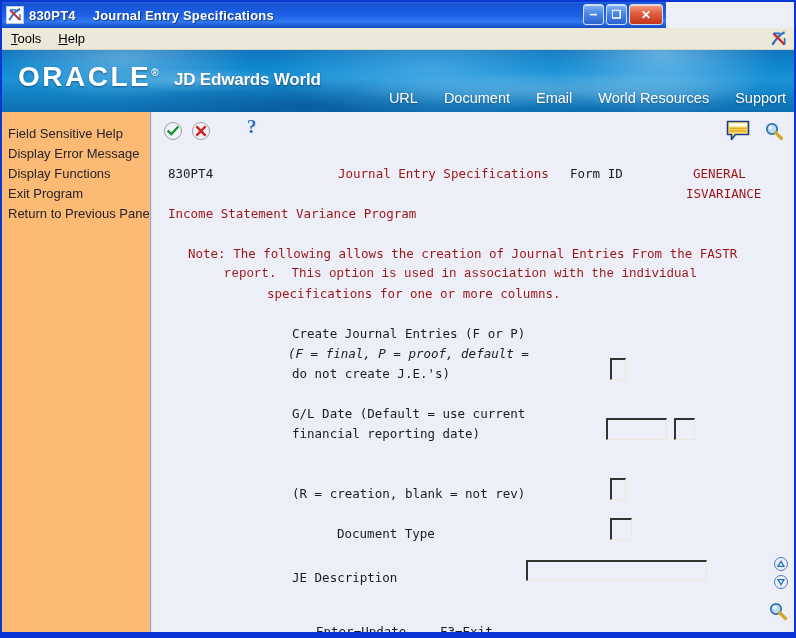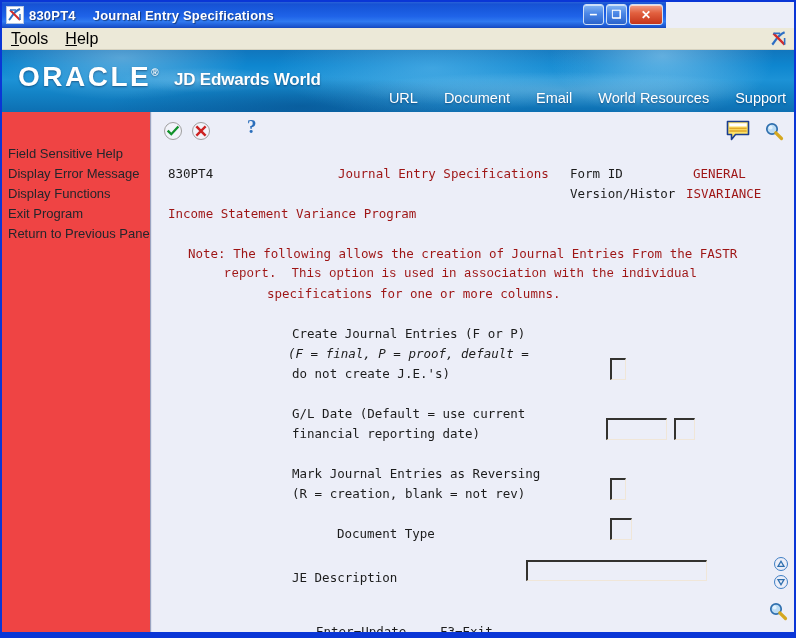--- a/index.html
+++ b/index.html
@@ -92,21 +92,21 @@
     left: 0; top: 26px;
     width: 792px;
     height: 22px;
     background: #ece9d8;
     border-bottom: 1px solid #d6d2c0;
     box-sizing: border-box;
     display: flex;
     align-items: center;
   }
   .menu-item {
-    font-size: 16px;
+    font-size: 13px;
     color: #000000;
     padding: 1px 8px 1px 7px;
     margin-left: 2px;
     white-space: nowrap;
   }
   .menu-item u { text-decoration: underline; }
   .menubar-icon {
     position: absolute;
     right: 6px; top: 2px;
     width: 18px; height: 18px;
@@ -179,24 +179,24 @@
     left: 0; top: 110px;
     width: 792px;
     height: 524px;
     background: #dde1ef;
   }
   .sidebar {
     position: absolute;
     left: 0; top: 0;
     width: 149px;
     height: 524px;
-    background: #ef4444;
+    background: #fdba74;
     border-right: 1px solid #9aa3c0;
     box-sizing: border-box;
-    padding-top: 32px;
+    padding-top: 12px;
   }
   .side-item {
     font-size: 13px;
     color: #25252b;
     padding: 1px 0 1px 6px;
     white-space: nowrap;
     overflow: hidden;
     line-height: 18px;
   }
   .mainpane {
@@ -386,39 +386,37 @@
           </svg>
         </span>
       </div>
 
       <div class="screen">
 
         <div class="t dark" style="left:16px; top:18px;">830PT4</div>
         <div class="t red" style="left:186px; top:18px;">Journal Entry Specifications</div>
         <div class="t dark" style="left:418px; top:18px;">Form ID</div>
         <div class="t red" style="left:534px; top:18px;margin-left:7px;">GENERAL</div>
-        <div class="t dark" style="left:418px; top:38px;">Version/Histor</div>
         <div class="t red" style="left:534px; top:38px;">ISVARIANCE</div>
         <div class="t red" style="left:16px; top:58px;">Income Statement Variance Program</div>
 
         <div class="t red" style="left:36px; top:98px;">Note: The following allows the creation of Journal Entries From the FASTR</div>
         <div class="t red" style="left:72px; top:118px;font-family:Liberation Mono, monospace;">report.  This option is used in association with the individual</div>
         <div class="t red" style="left:72px; top:138px;margin-left:43px;">specifications for one or more columns.</div>
 
         <div class="t dark" style="left:140px; top:178px;">Create Journal Entries (F or P)</div>
         <div class="t dark" style="left:136px; top:198px;font-style:italic;">(F = final, P = proof, default =</div>
         <div class="t dark" style="left:140px; top:218px;">do not create J.E.'s)</div>
         <div class="fld" style="left:458px; top:212px; width:16px; height:22px;"></div>
 
         <div class="t dark" style="left:140px; top:258px;">G/L Date (Default = use current</div>
         <div class="t dark" style="left:140px; top:278px;">financial reporting date)</div>
         <div class="fld" style="left:454px; top:272px; width:61px; height:22px;"></div>
         <div class="fld" style="left:522px; top:272px; width:21px; height:22px;"></div>
 
-        <div class="t dark" style="left:140px; top:318px;">Mark Journal Entries as Reversing</div>
         <div class="t dark" style="left:140px; top:338px;">(R = creation, blank = not rev)</div>
         <div class="fld" style="left:458px; top:332px; width:16px; height:22px;"></div>
 
         <div class="t dark" style="left:140px; top:378px;padding-left:45px;">Document Type</div>
         <div class="fld" style="left:458px; top:372px; width:22px; height:22px;"></div>
 
         <div class="t dark" style="left:140px; top:422px;">JE Description</div>
         <div class="fld" style="left:374px; top:414px; width:181px; height:21px;"></div>
 
         <div class="t dark" style="left:164px; top:476px;">Enter=Update</div>

